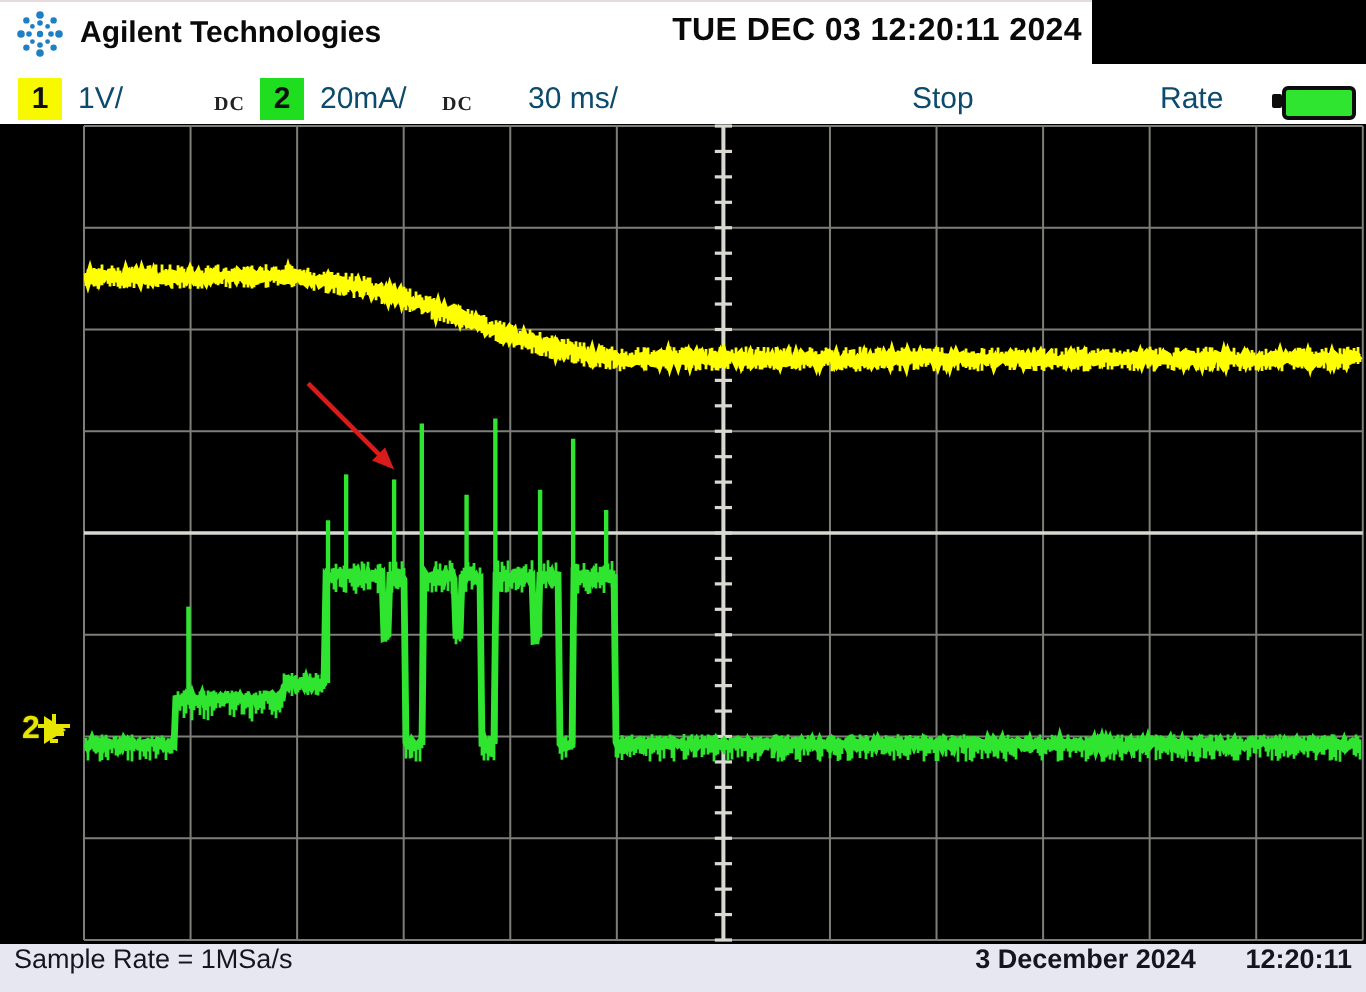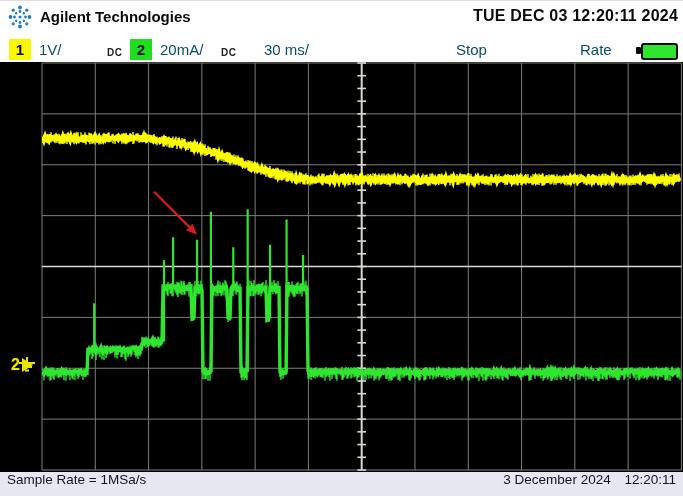--- a/index.html
+++ b/index.html
@@ -1,46 +1,46 @@
 <!DOCTYPE html>
 <html><head>
 <meta charset="utf-8">
 <style>
   html,body{margin:0;padding:0;background:#202020;}
   .screen{position:relative;width:683px;height:496px;background:#000;overflow:hidden;
           font-family:"Liberation Sans",sans-serif;}
   
-  .titlebar{position:absolute;top:0;left:0;width:683px;height:32px;background:#ffffff;border-top:1px solid #e8dada;}
+  .titlebar{position:absolute;top:0;left:0;width:546px;height:32px;background:#ffffff;border-top:1px solid #e8dada;}
   .logo{position:absolute;left:7px;top:3px;width:26px;height:26px;}
   .brand{position:absolute;left:40px;top:7px;font-size:15px;font-weight:bold;color:#0a0a0a;}
   .clock{position:absolute;right:5px;top:6px;font-size:16px;font-weight:700;color:#0a0a0a;letter-spacing:.2px;}
   
   .statusbar{position:absolute;top:32px;left:0;width:683px;height:30px;background:#ffffff;}
   .badge{position:absolute;top:7px;width:22px;height:21px;text-align:center;line-height:21px;
          font-size:15px;font-weight:bold;color:#101010;}
   .b1{left:9px;background:#f8f800;}
   .b2{left:130px;background:#1fdd1f;}
   .slabel{position:absolute;top:9px;font-size:15px;color:#0c4a6e;}
-  .dc{position:absolute;top:15px;font-size:10px;font-weight:bold;color:#222;letter-spacing:.5px;}
+  .dc{position:absolute;top:15px;font-size:10px;font-weight:bold;color:#222;letter-spacing:.5px;font-family:Liberation Serif, serif;}
   .battery{position:absolute;left:641px;top:11px;width:33px;height:13px;background:#2fe52f;
            border:2px solid #0c0c0c;border-radius:3px;}
   .battery::before{content:"";position:absolute;left:-7px;top:2px;width:5px;height:7px;background:#0c0c0c;border-radius:1px;}
   
   .display{position:absolute;top:62px;left:0;width:683px;height:410px;background:#000;}
   .display svg{position:absolute;left:0;top:0;}
   .ch2marker{position:absolute;left:11px;top:294px;color:#e6e600;}
   .mrow{display:flex;align-items:center;height:17px;}
   .mnum{font-size:16px;font-weight:bold;line-height:16px;color:#e6e600;text-shadow:0 0 1px #7a7a00;}
   .mtri{width:0;height:0;margin-left:2px;border-left:11px solid #e6e600;border-top:7px solid transparent;border-bottom:7px solid transparent;}
   .gnd{margin:1px 0 0 7px;}
   
   .footer{position:absolute;top:472px;left:0;width:683px;height:24px;background:#e7e7f2;
           display:flex;align-items:flex-start;justify-content:space-between;box-sizing:border-box;padding:0 7px;
           font-size:13.5px;color:#15151f;}
-  .fright span{margin-left:10px;}
+  .fright span{margin-left:21px;font-weight:bold;}
 </style>
 </head>
 <body>
 
 <div class="screen">
 
   <div class="titlebar">
     <svg class="logo" viewBox="0 0 26 26">
       <g fill="#1f7fc4">
         <circle cx="13" cy="13" r="1.6"></circle>

